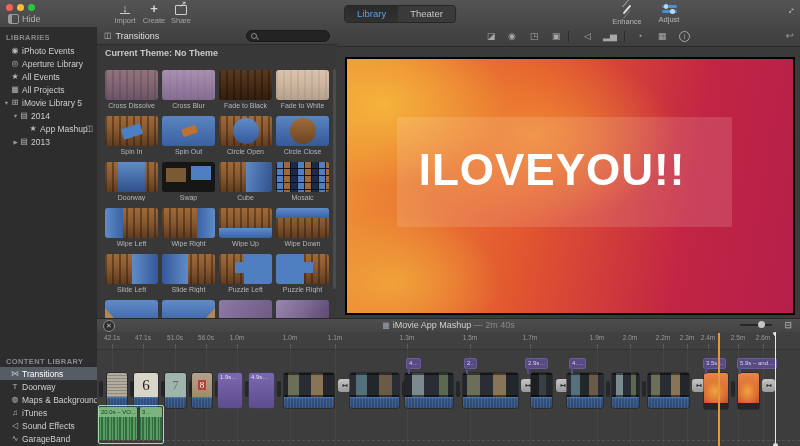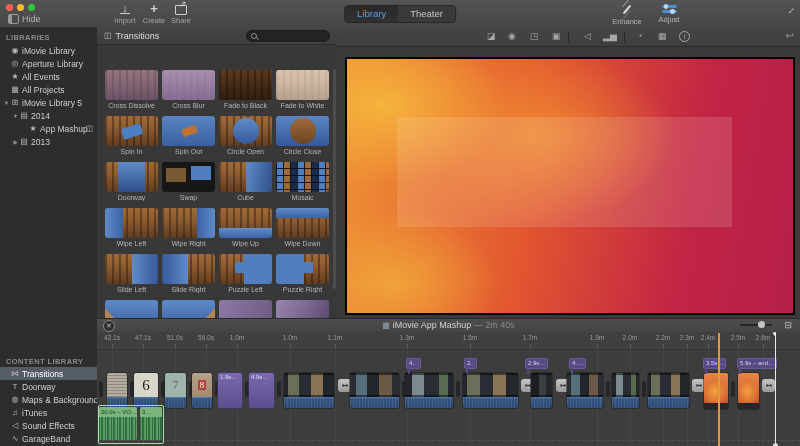--- a/index.html
+++ b/index.html
@@ -209,21 +209,21 @@
     </div>
     <span class="expand">↔</span>
   </div>
 
   <div id="sidebar">
     <div class="side-hdr" style="top:6px">LIBRARIES</div>
     <div class="side-list" style="top:17px">
         <div class="side-row" style="padding-left: 3px;">
           <span class="disc"></span>
           <span class="sicon">◉</span>
-          <span class="slabel">iMovie Library</span>
+          <span class="slabel">iPhoto Events</span>
         </div>
         <div class="side-row" style="padding-left: 3px;">
           <span class="disc"></span>
           <span class="sicon">◎</span>
           <span class="slabel">Aperture Library</span>
         </div>
         <div class="side-row" style="padding-left: 3px;">
           <span class="disc"></span>
           <span class="sicon">★</span>
           <span class="slabel">All Events</span>
@@ -292,20 +292,21 @@
 
   <div id="browser">
     <div class="br-hdr">
       <span class="bic">◫</span>
       <span>Transitions</span>
       <span class="search">
         <span class="mag"></span>
         <input placeholder="" style="">
       </span>
     </div>
+    <div class="theme-bar">Current Theme: No Theme</div>
     <div id="tgrid">
         <div class="tcell" style="left: 8px; top: 43px;">
           <div class="thumb-img t0">
             <i></i>
           </div>
           <div class="tlabel">Cross Dissolve</div>
         </div>
         <div class="tcell" style="left: 65px; top: 43px;">
           <div class="thumb-img t1">
             <i></i>
@@ -459,20 +460,21 @@
         <span class="pv-ic" style="left: 247px;">◁</span>
         <span class="pv-ic" style="left: 266px;">▂▅</span>
         <span class="pv-sep" style="left: 287px;"></span>
         <span class="pv-ic" style="left: 300px;">◔</span>
         <span class="pv-ic" style="left: 321px;">▦</span>
         <span class="pv-ic info" style="left: 342px;">i</span>
       </div>
     <div class="viewer">
       <div class="screen">
         <div class="band"></div>
+        <div class="viewer-title">ILOVEYOU!!</div>
       </div>
     </div>
   </div>
 
   <div id="timeline">
     <div class="tlhdr">
       <span class="tl-close">✕</span>
       <span class="tl-title">
         <span class="tic">▦</span><span>iMovie App Mashup</span>
         <span class="dur"> <span>—</span> <span>2m 40s</span></span>

